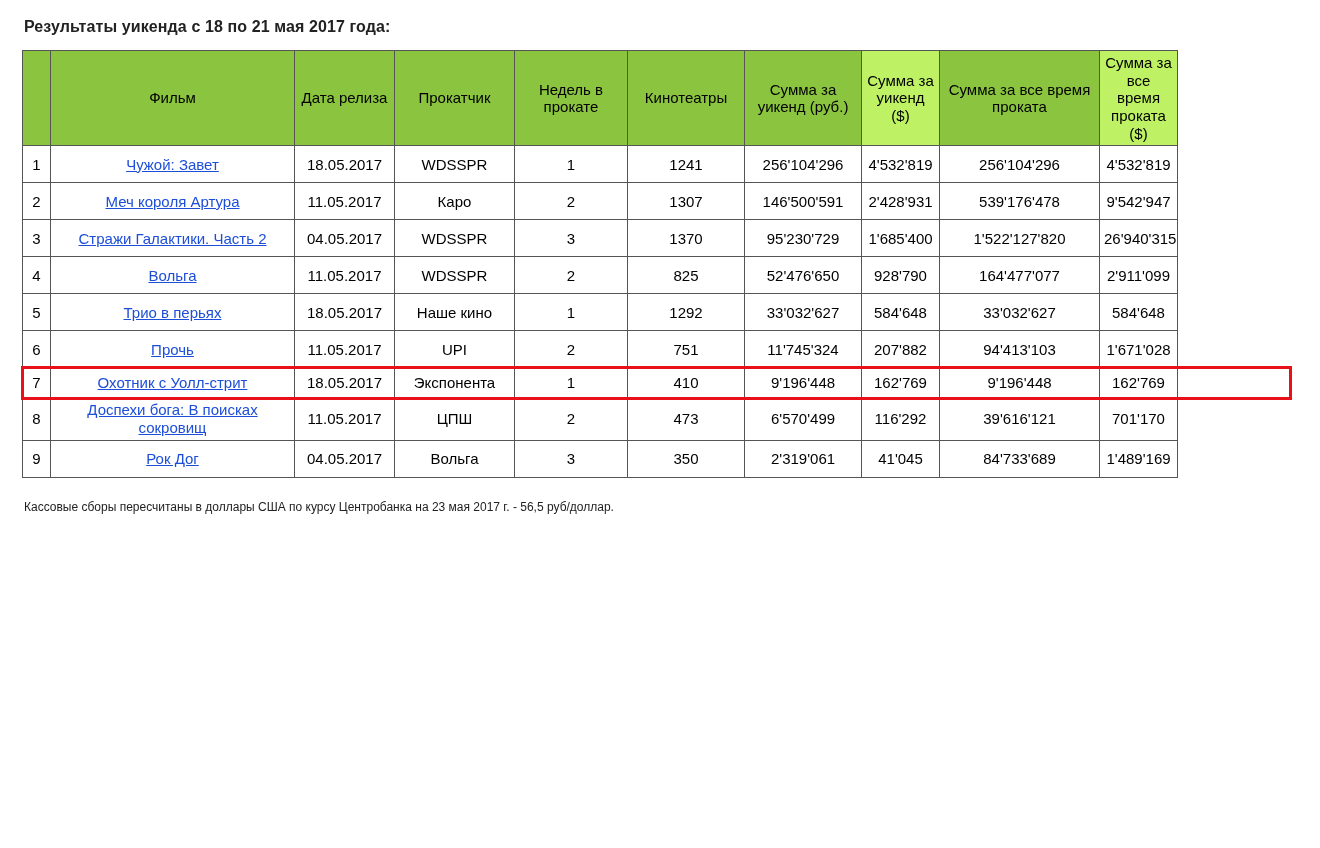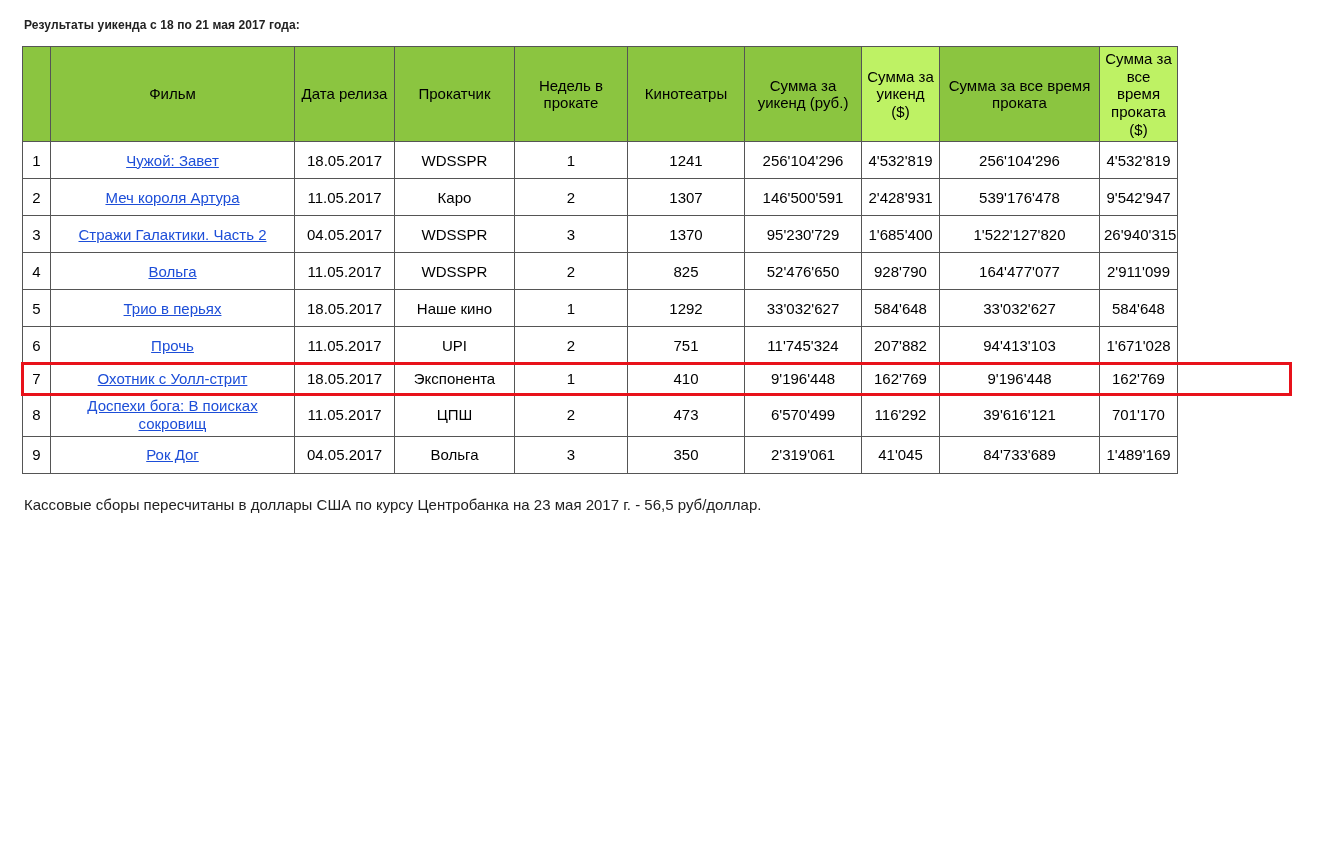--- a/index.html
+++ b/index.html
@@ -15,21 +15,21 @@
     -webkit-font-smoothing: antialiased;
   }
   .page {
     position: relative;
     width: 1320px;
     height: 848px;
     box-sizing: border-box;
     padding: 18px 20px 0 22px;
   }
   .page-title {
-    font-size: 12px;
+    font-size: 16px;
     font-weight: bold;
     color: #222222;
     margin: 0 0 14px 2px;
     letter-spacing: 0.1px;
   }
   table.box-office {
     border-collapse: collapse;
     table-layout: fixed;
     width: 1156px;
     border: 1px solid #555;
@@ -98,21 +98,21 @@
     position: absolute;
     border: 3px solid #e8111a;
     pointer-events: none;
     box-sizing: border-box;
   }
   td.total-label {
     font-size: 15px;
   }
   .footnote {
     margin: 22px 0 0 2px;
-    font-size: 15px;
+    font-size: 12px;
     color: #222;
   }
 </style>
 </head>
 <body>
 
 <div class="page">
 
   <div class="page-title">Результаты уикенда с 18 по 21 мая 2017 года:</div>
 

